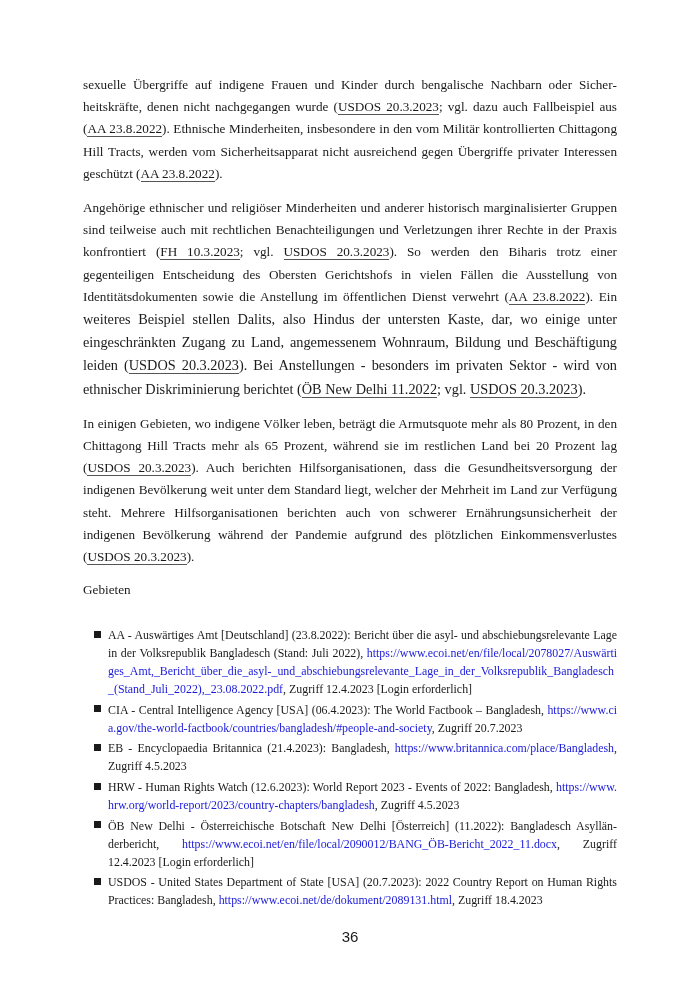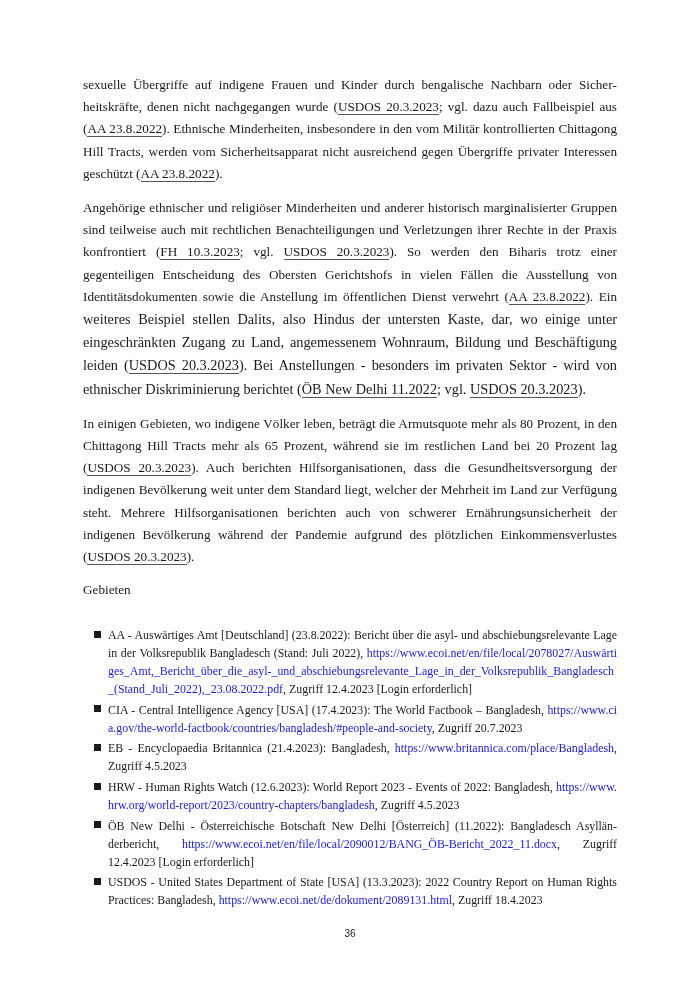--- a/index.html
+++ b/index.html
@@ -6,34 +6,34 @@
   body { width:700px; height:990px; position:relative; overflow:hidden;
          font-family:"Liberation Sans", sans-serif; color:#1a1a1a; }
   .page { position:absolute; left:83px; top:74px; width:534px;font-family:Liberation Serif, serif; }
   .para { font-size:13.2px; line-height:22.2px; text-align:justify; margin:0 0 12px 0; }
   .ref { border-bottom:1px solid #555; text-decoration:none; color:#1a1a1a; }
   .heading { font-size:13.2px; margin:14px 0 28px 0; }
   ul.sources { list-style:none; margin:0; padding:0 0 0 25px; }
   ul.sources li { position:relative; font-size:11.9px; line-height:18px; text-align:justify; margin-bottom:2.6px; }
   ul.sources li::before { content:""; position:absolute; left:-14px; top:4.5px; width:7px; height:7px; background:#1a1a1a; }
   .link { color:#1a1adb; text-decoration:none; }
-  .pagenum { position:absolute; left:0; width:700px; top:928px; text-align:center; font-size:10px; }
+  .pagenum { position:absolute; left:0; width:700px; top:928px; text-align:center; font-size:15px; }
 </style>
 </head>
 <body>
 
 <div class="page">
   <div id="paras">
       <p class="para"><span>sexuelle Übergriffe auf indigene Frauen und Kinder durch bengalische Nachbarn oder Sicher­heitskräfte, denen nicht nachgegangen wurde (</span><span class="ref">USDOS 20.3.2023</span><span>; vgl. dazu auch Fallbeispiel aus (</span><span class="ref">AA 23.8.2022</span><span>). Ethnische Minderheiten, insbesondere in den vom Militär kontrollierten Chit­tagong Hill Tracts, werden vom Sicherheitsapparat nicht ausreichend gegen Übergriffe privater Interessen geschützt (</span><span class="ref">AA 23.8.2022</span><span>).</span></p>
       <p class="para"><span>Angehörige ethnischer und religiöser Minderheiten und anderer historisch marginalisierter Grup­pen sind teilweise auch mit rechtlichen Benachteiligungen und Verletzungen ihrer Rechte in der Praxis konfrontiert (</span><span class="ref">FH 10.3.2023</span><span>; vgl. </span><span class="ref">USDOS 20.3.2023</span><span>). So werden den Biharis trotz einer gegenteiligen Entscheidung des Obersten Gerichtshofs in vielen Fällen die Ausstellung von Identitätsdokumenten sowie die Anstellung im öffentlichen Dienst verwehrt (</span><span class="ref">AA 23.8.2022</span><span>). Ein </span><span style="font-size: 14.3px;">weiteres Beispiel stellen Dalits, also Hindus der untersten Kaste, dar, wo einige unter eingeschränkten Zugang zu Land, angemessenem Wohnraum, Bildung und Beschäf­tigung leiden (</span><span class="ref" style="font-size: 14.3px;">USDOS 20.3.2023</span><span style="font-size: 14.3px;">). Bei Anstellungen - besonders im privaten Sektor - wird von ethnischer Diskriminierung berichtet (</span><span class="ref" style="font-size: 14.3px;">ÖB New Delhi 11.2022</span><span style="font-size: 14.3px;">; vgl. </span><span class="ref" style="font-size: 14.3px;">USDOS 20.3.2023</span><span style="font-size: 14.3px;">).</span></p>
       <p class="para"><span>In einigen Gebieten, wo indigene Völker leben, beträgt die Armutsquote mehr als 80 Prozent, in den Chittagong Hill Tracts mehr als 65 Prozent, während sie im restlichen Land bei 20 Prozent lag  (</span><span class="ref">USDOS 20.3.2023</span><span>). Auch berichten Hilfsorganisationen, dass die Gesundheitsversorgung der indigenen Bevölkerung weit unter dem Standard liegt, welcher der Mehrheit im Land zur Ver­fügung steht. Mehrere Hilfsorganisationen berichten auch von schwerer Ernährungsunsicherheit der indigenen Bevölkerung während der Pandemie aufgrund des plötzlichen Einkommensver­lustes (</span><span class="ref">USDOS 20.3.2023</span><span>).</span></p>
     </div>
   <div class="heading">Gebieten</div>
   <ul class="sources" id="sources">
       <li><span>AA - Auswärtiges Amt [Deutschland] (23.8.2022): Bericht über die asyl- und abschiebungsrelevante Lage in der Volksrepublik Bangladesch (Stand: Juli 2022), </span><a class="link" style="word-break: break-all;">https://www.ecoi.net/en/file/local/2078027/Auswärtiges_Amt,_Bericht_über_die_asyl-_und_abschiebungsrelevante_Lage_in_der_Volksrepublik_Bangladesch_(Stand_Juli_2022),_23.08.2022.pdf</a><span>, Zugriff 12.4.2023 [Login erforderlich]</span></li>
-      <li><span>CIA - Central Intelligence Agency [USA] (17.4.2023): The World Factbook – Bangladesh, </span><a class="link" style="word-break: break-all;">https://www.cia.gov/the-world-factbook/countries/bangladesh/#people-and-society</a><span>, Zugriff 20.7.2023</span></li>
+      <li><span>CIA - Central Intelligence Agency [USA] (06.4.2023): The World Factbook – Bangladesh, </span><a class="link" style="word-break: break-all;">https://www.cia.gov/the-world-factbook/countries/bangladesh/#people-and-society</a><span>, Zugriff 20.7.2023</span></li>
       <li><span>EB - Encyclopaedia Britannica (21.4.2023): Bangladesh, </span><a class="link" style="word-break: break-all;">https://www.britannica.com/place/Bangladesh</a><span>, Zugriff 4.5.2023</span></li>
       <li><span>HRW - Human Rights Watch (12.6.2023): World Report 2023 - Events of 2022: Bangladesh, </span><a class="link" style="word-break: break-all;">https://www.hrw.org/world-report/2023/country-chapters/bangladesh</a><span>, Zugriff 4.5.2023</span></li>
       <li><span>ÖB New Delhi - Österreichische Botschaft New Delhi [Österreich] (11.2022): Bangladesch Asyllän­derbericht, </span><a class="link" style="word-break: break-all;">https://www.ecoi.net/en/file/local/2090012/BANG_ÖB-Bericht_2022_11.docx</a><span>, Zugriff 12.4.2023 [Login erforderlich]</span></li>
-      <li><span>USDOS - United States Department of State [USA] (13.3.2023): 2022 Country Report on Human Rights Practices: Bangladesh, </span><a class="link" style="word-break: break-all; margin-top: 24px;">https://www.ecoi.net/de/dokument/2089131.html</a><span>, Zugriff 18.4.2023</span></li>
+      <li><span>USDOS - United States Department of State [USA] (20.7.2023): 2022 Country Report on Human Rights Practices: Bangladesh, </span><a class="link" style="word-break: break-all; margin-top: 24px;">https://www.ecoi.net/de/dokument/2089131.html</a><span>, Zugriff 18.4.2023</span></li>
     </ul>
 </div>
 <div class="pagenum">36</div>
 
 </body></html>

